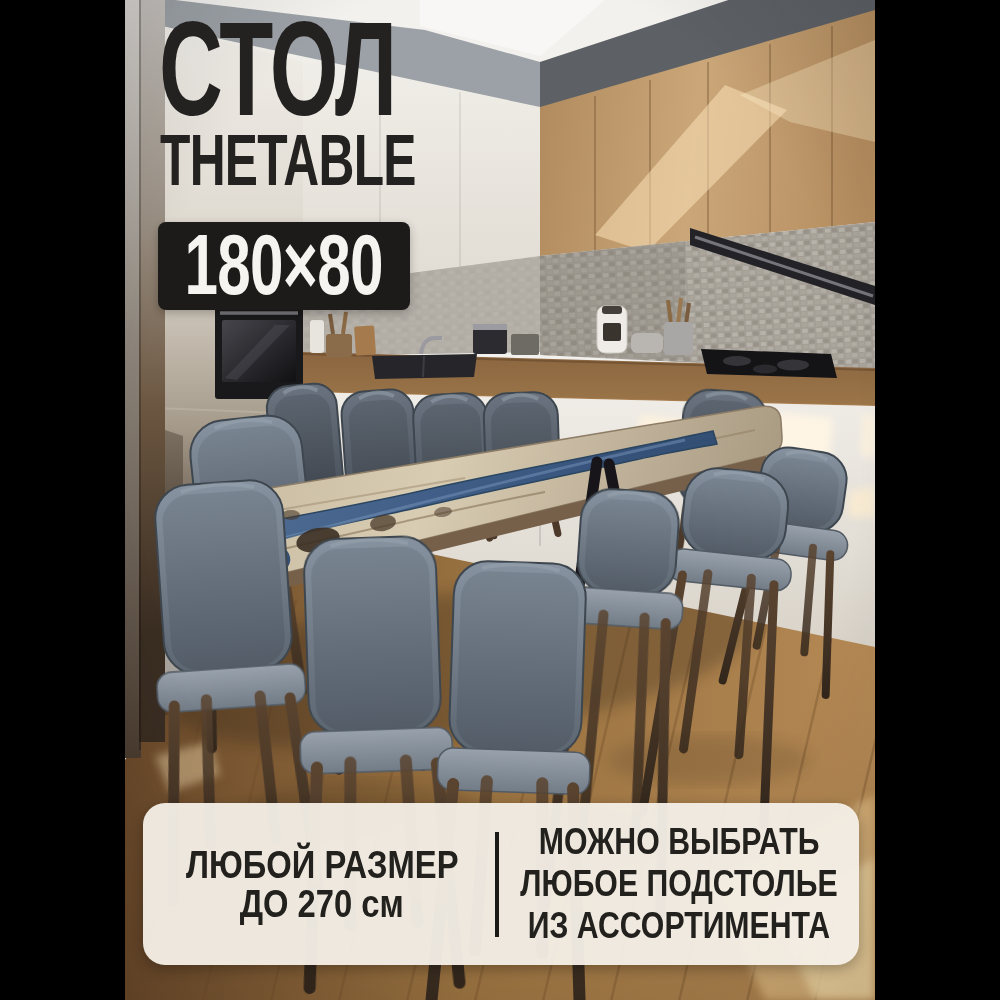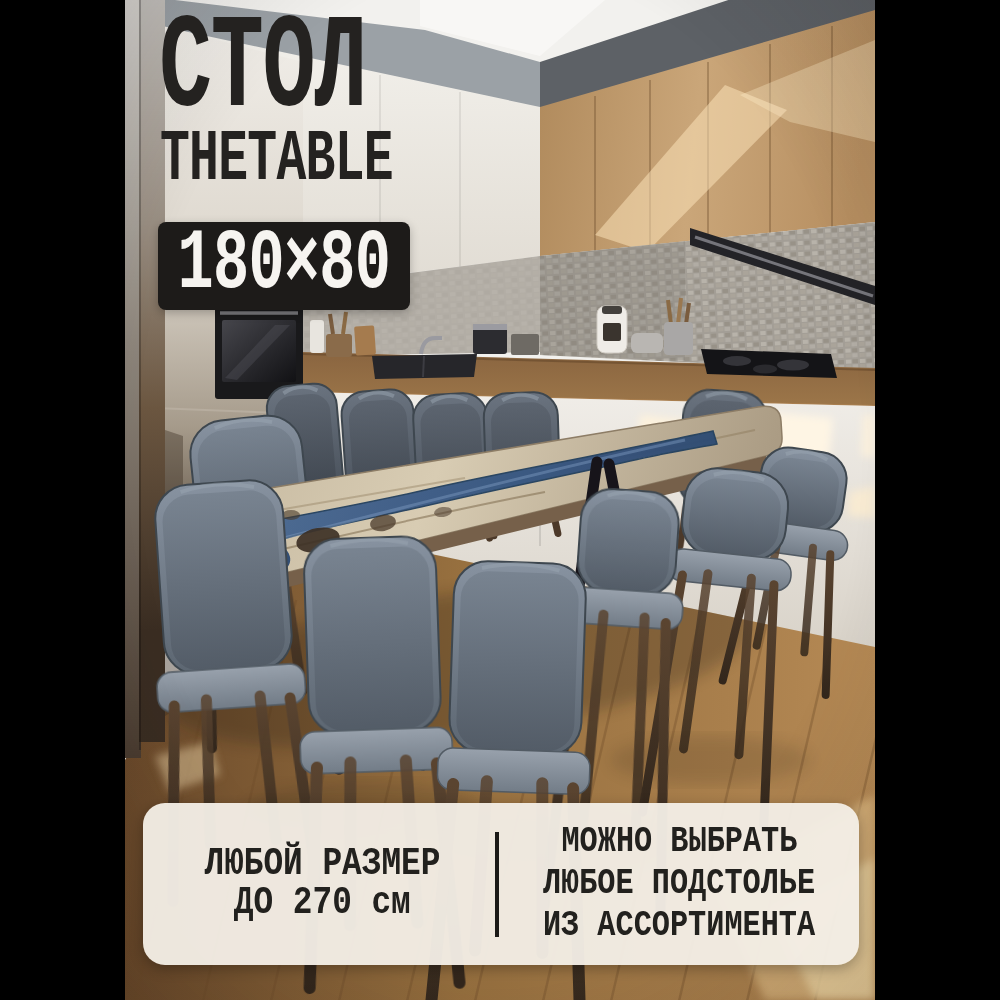--- a/index.html
+++ b/index.html
@@ -1,17 +1,17 @@
 <!DOCTYPE html>
 <html><head>
 <meta charset="utf-8">
 <style>
   html,body{margin:0;padding:0;background:#111;}
   .stage{position:relative;width:1000px;height:1000px;background:#000;overflow:hidden;
-         font-family:Liberation Mono, monospace;}
+         font-family:Liberation Sans, sans-serif;}
   .side-bar{position:absolute;top:0;width:125px;height:1000px;background:#000;}
   .side-bar.left{left:0;}
   .side-bar.right{left:875px;width:125px;}
   .photo{position:absolute;left:125px;top:0;width:750px;height:1000px;overflow:hidden;background:#f2f1ee;}
   .photo svg{display:block;width:750px;height:1000px;}
 
   .title{position:absolute;left:159px;top:2px;font-size:134px;font-weight:700;color:#242220;
          line-height:1;letter-spacing:-2px;transform:scaleX(0.66);transform-origin:0 0;white-space:nowrap;}
   .brand{position:absolute;left:160px;top:124px;font-size:72px;font-weight:700;color:#242220;
          line-height:1;letter-spacing:-1px;transform:scaleX(0.69);transform-origin:0 0;white-space:nowrap;}

